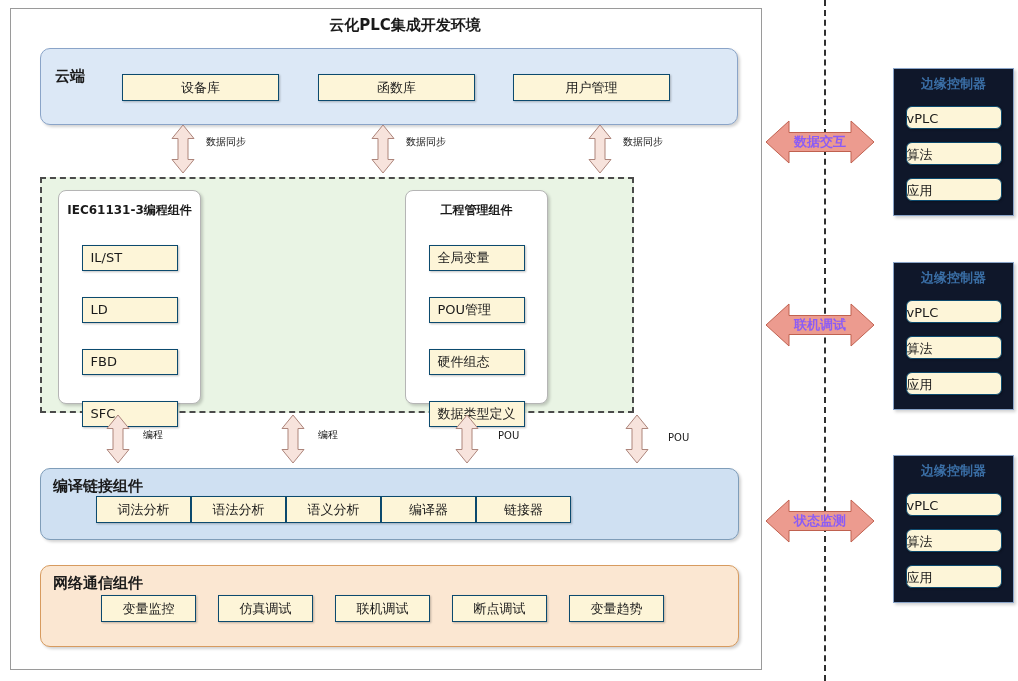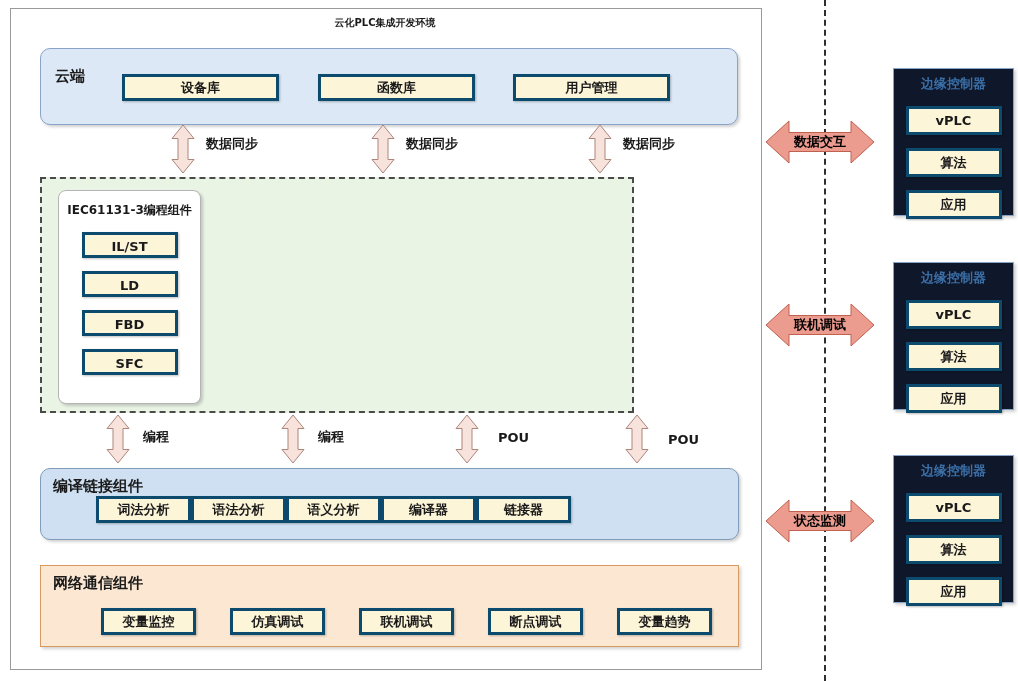--- a/index.html
+++ b/index.html
@@ -7,21 +7,21 @@
     position:relative;width:1018px;height:681px;background:#ffffff;
     font-family:"DejaVu Sans","Liberation Sans",sans-serif;overflow:hidden;
     color:#1a1a1a;
   }
   .main-box{
     position:absolute;left:10px;top:8px;width:750px;height:660px;
     border:1px solid #9a9a9a;background:#ffffff;
   }
   .main-title{
     position:absolute;left:10px;top:16px;width:750px;text-align:center;
-    font-size:10px;font-weight:bold;
+    font-size:15px;font-weight:bold;padding-left:20px;
   }
   
   .cloud-box{
     position:absolute;left:40px;top:48px;width:696px;height:75px;
     background:#dce8f6;border:1px solid #8aa4c8;border-radius:10px;
     box-shadow:2px 2px 3px rgba(0,0,0,0.18);
   }
   .section-label{
     position:absolute;left:14px;top:18px;font-size:15px;font-weight:bold;
   }
@@ -29,68 +29,68 @@
     position:absolute;left:40px;top:177px;width:594px;height:236px;
     background:#e9f4e4;border:2px dashed #4a4a4a;box-sizing:border-box;
   }
   .compile-box{
     position:absolute;left:40px;top:468px;width:697px;height:70px;
     background:#cfe0f2;border:1px solid #7f9db9;border-radius:10px;
     box-shadow:2px 2px 3px rgba(0,0,0,0.18);
   }
   .network-box{
     position:absolute;left:40px;top:565px;width:697px;height:80px;
-    background:#fbe7d2;border:1px solid #d79b5f;border-radius:0;
+    background:#fbe7d2;border:1px solid #d79b5f;border-radius:10px;
     box-shadow:2px 2px 3px rgba(0,0,0,0.18);
   }
   .compile-box .section-label,.network-box .section-label{top:8px;left:12px;}
   
   .btn{
-    background:#fdf5d8;border:3px solid #0c4a6e;
+    background:#fdf5d8;border:1px solid #0c4a6e;
     box-shadow:1px 1px 2px rgba(0,0,0,0.25);
-    font-size:13px;font-weight:bold;text-align:center;
+    font-size:13px;font-weight:normal;text-align:left;
     display:flex;align-items:center;justify-content:center;box-sizing:border-box;
   }
   .cloud-btn{position:absolute;top:25px;width:157px;height:27px;}
   
   .col{
     position:absolute;top:11px;width:141px;height:212px;background:#ffffff;
     border:1px solid #b5b5b5;border-radius:8px;
     box-shadow:2px 2px 3px rgba(0,0,0,0.18);text-align:center;
   }
   .col-title{margin-top:11px;font-size:12px;font-weight:bold;}
   .col-item{
-    margin:13px auto 0;min-width:96px;width:max-content;max-width:130px;
+    margin:26px auto 0;min-width:96px;width:max-content;max-width:130px;
     padding:0 8px;height:26px;line-height:24px;display:block;
   }
   
   .row{position:absolute;display:flex;}
   .row .btn{width:95px;height:27px;}
   .compile-row{left:55px;top:27px;}
-  .network-row{left:60px;top:42px;gap:34px;}
+  .network-row{left:60px;top:29px;gap:22px;}
   
   .v-arrow{position:absolute;width:24px;height:50px;}
-  .arrow-label{position:absolute;font-size:13px;font-weight:bold;white-space:nowrap;}
+  .arrow-label{position:absolute;font-size:10px;font-weight:normal;white-space:nowrap;}
   
   .h-arrow{position:absolute;width:110px;height:46px;}
   .h-arrow .h-label{
     position:absolute;left:0;top:0;width:110px;height:46px;line-height:46px;
-    text-align:center;font-size:13px;font-weight:bold;color:#000000;
+    text-align:center;font-size:13px;font-weight:bold;color:#8b5cf6;
   }
   
   .divider{position:absolute;left:824px;top:0;height:681px;width:0;border-left:2px dashed #2e2e2e;}
   
   .edge-box{
     position:absolute;left:893px;width:119px;height:146px;
     background:#0f172a;border:1px solid #8aa4c8;
     box-shadow:2px 2px 3px rgba(0,0,0,0.18);text-align:center;
   }
   .edge-title{margin-top:6px;font-size:13px;font-weight:bold;color:#3a6ea5;}
   .edge-item{
-    margin:13px auto 10px;width:96px;height:29px;line-height:23px;display:block;
+    margin:13px auto 10px;width:96px;height:23px;line-height:23px;display:block;border-radius:6px;
   }
   .edge-item:first-of-type{margin-top:8px;}
 </style>
 </head>
 <body>
 
 <div class="canvas">
 
   <div class="main-box"></div>
   <div class="main-title">云化PLC集成开发环境</div>
@@ -123,20 +123,27 @@
   </div>
   <div class="arrow-label" style="left:623px;top:135px">数据同步</div>
 
   <div class="middle-box">
     <div class="col" style="left:16px">
       <div class="col-title">IEC61131-3编程组件</div>
       <div class="btn col-item">IL/ST</div>
       <div class="btn col-item">LD</div>
       <div class="btn col-item">FBD</div>
       <div class="btn col-item">SFC</div>
+    </div>
+    <div class="col" style="left:363px">
+      <div class="col-title">工程管理组件</div>
+      <div class="btn col-item">全局变量</div>
+      <div class="btn col-item">POU管理</div>
+      <div class="btn col-item">硬件组态</div>
+      <div class="btn col-item">数据类型定义</div>
     </div>
   </div>
 
   <div class="v-arrow" style="left:106px;top:414px">
     <svg width="24" height="50" viewBox="0 0 24 50">
         <path d="M12 1 L23 14.5 L17 14.5 L17 35.5 L23 35.5 L12 49 L1 35.5 L7 35.5 L7 14.5 L1 14.5 Z" fill="#f7e3dc" stroke="#ad857b" stroke-width="1"></path>
       </svg>
   </div>
   <div class="arrow-label" style="left:143px;top:428px">编程</div>
 

